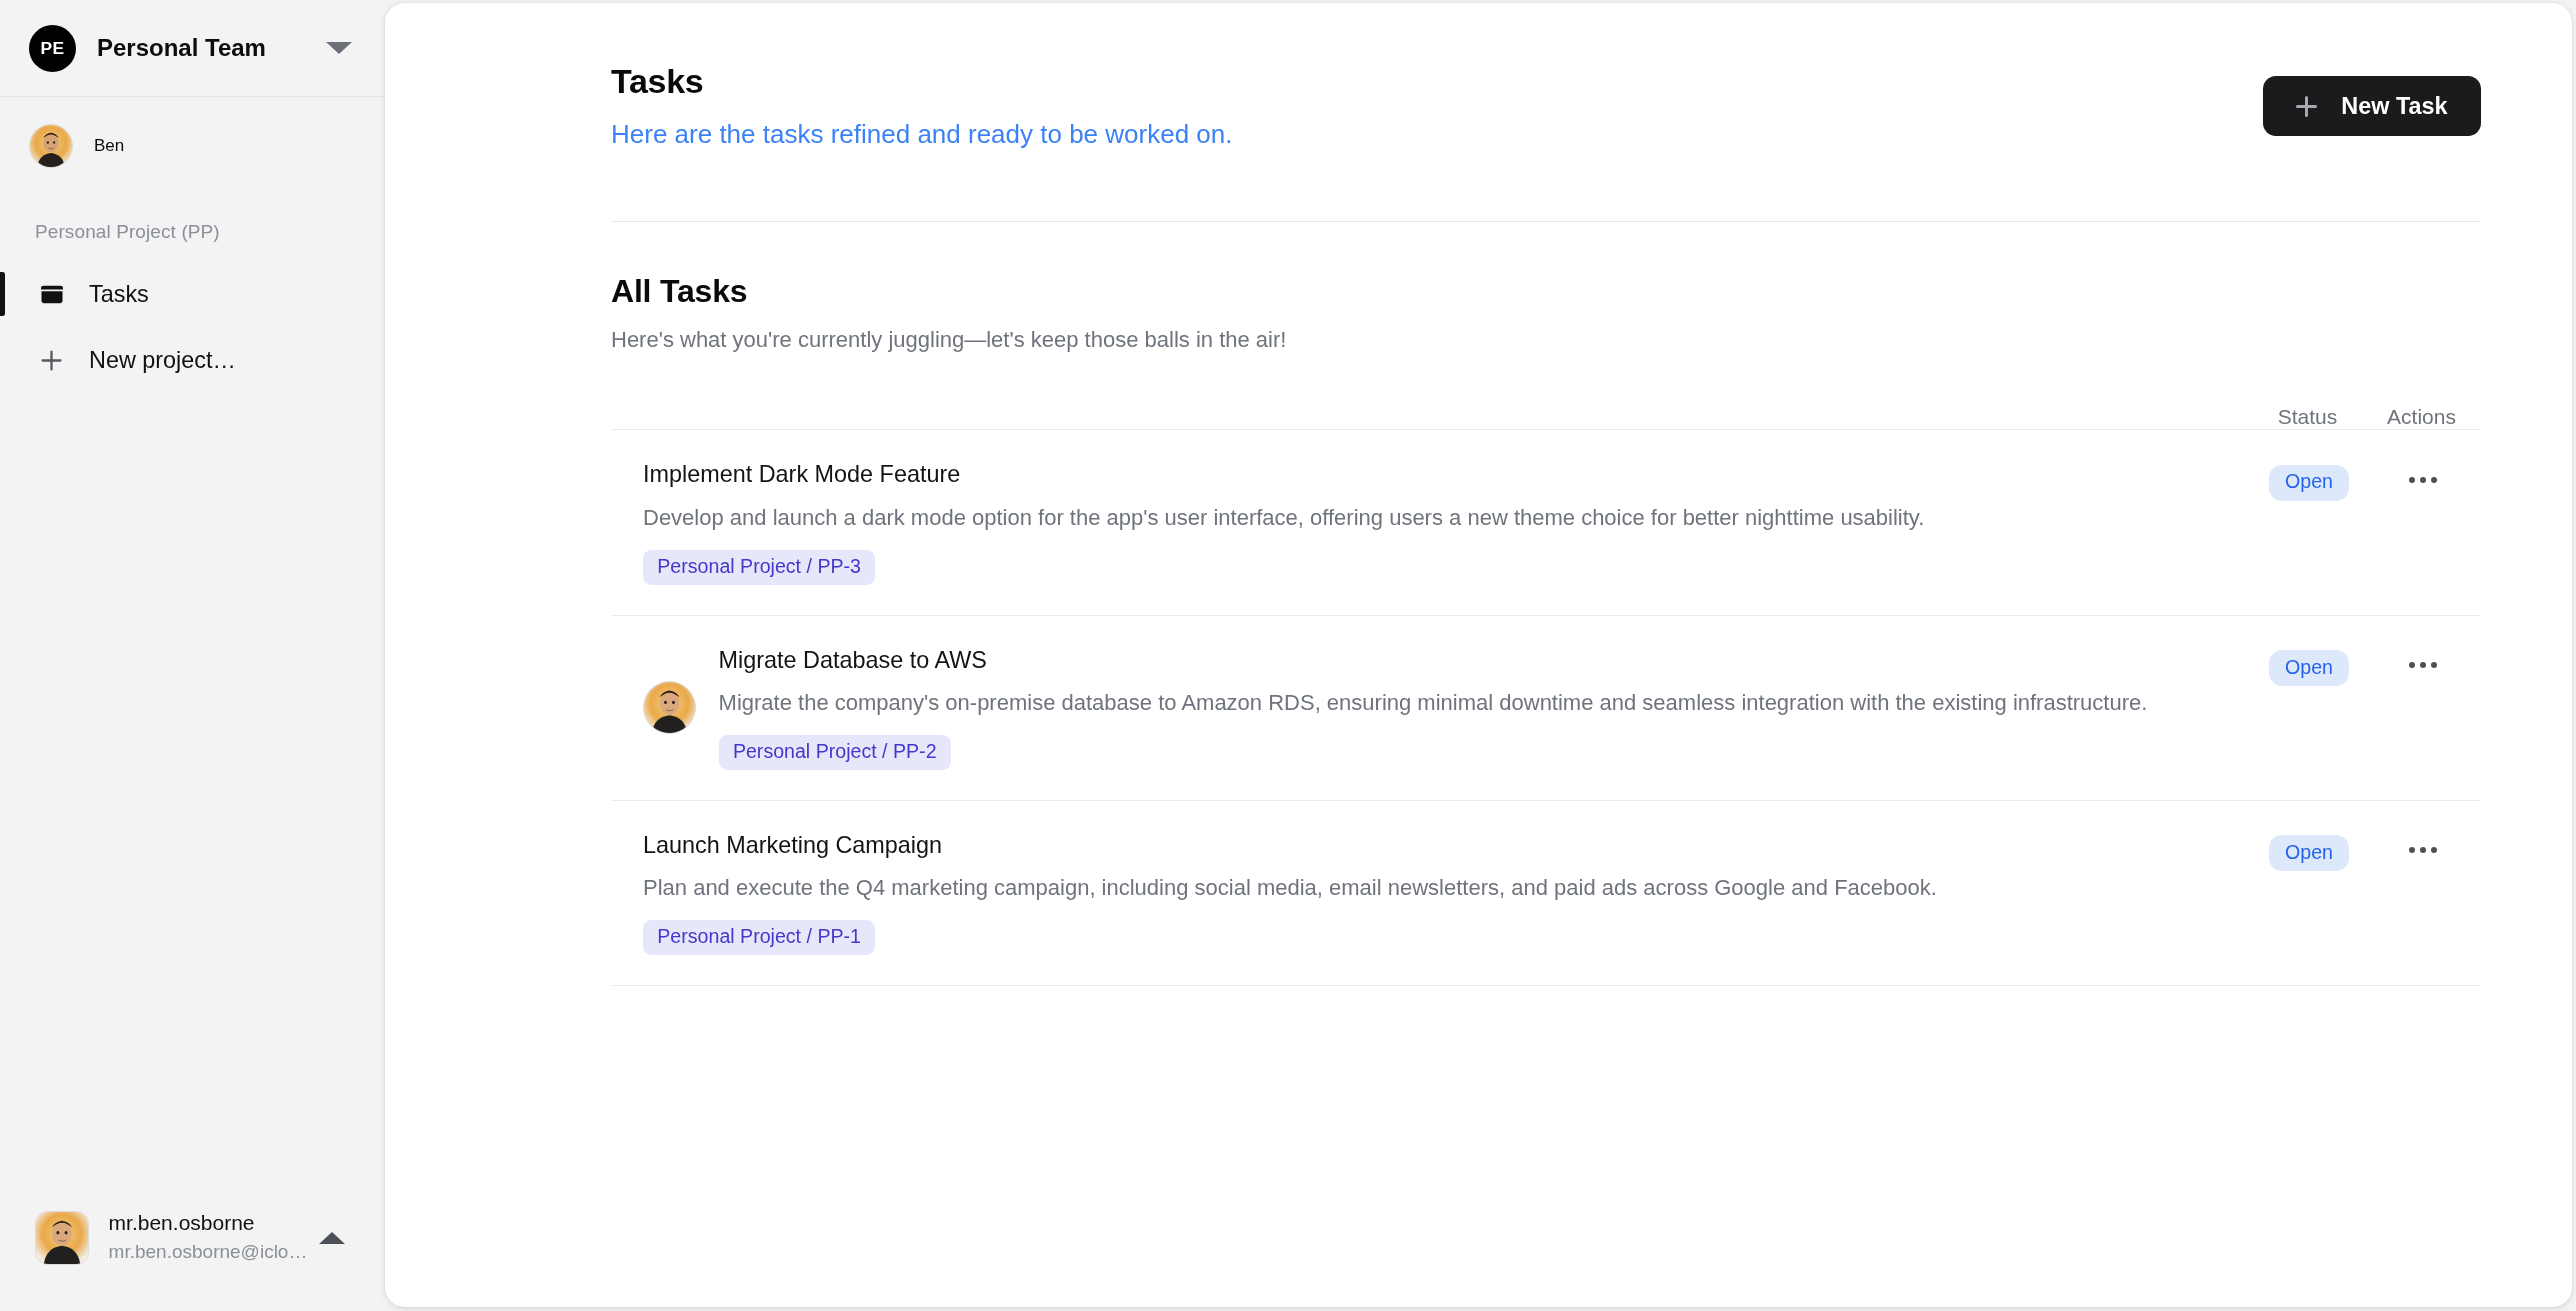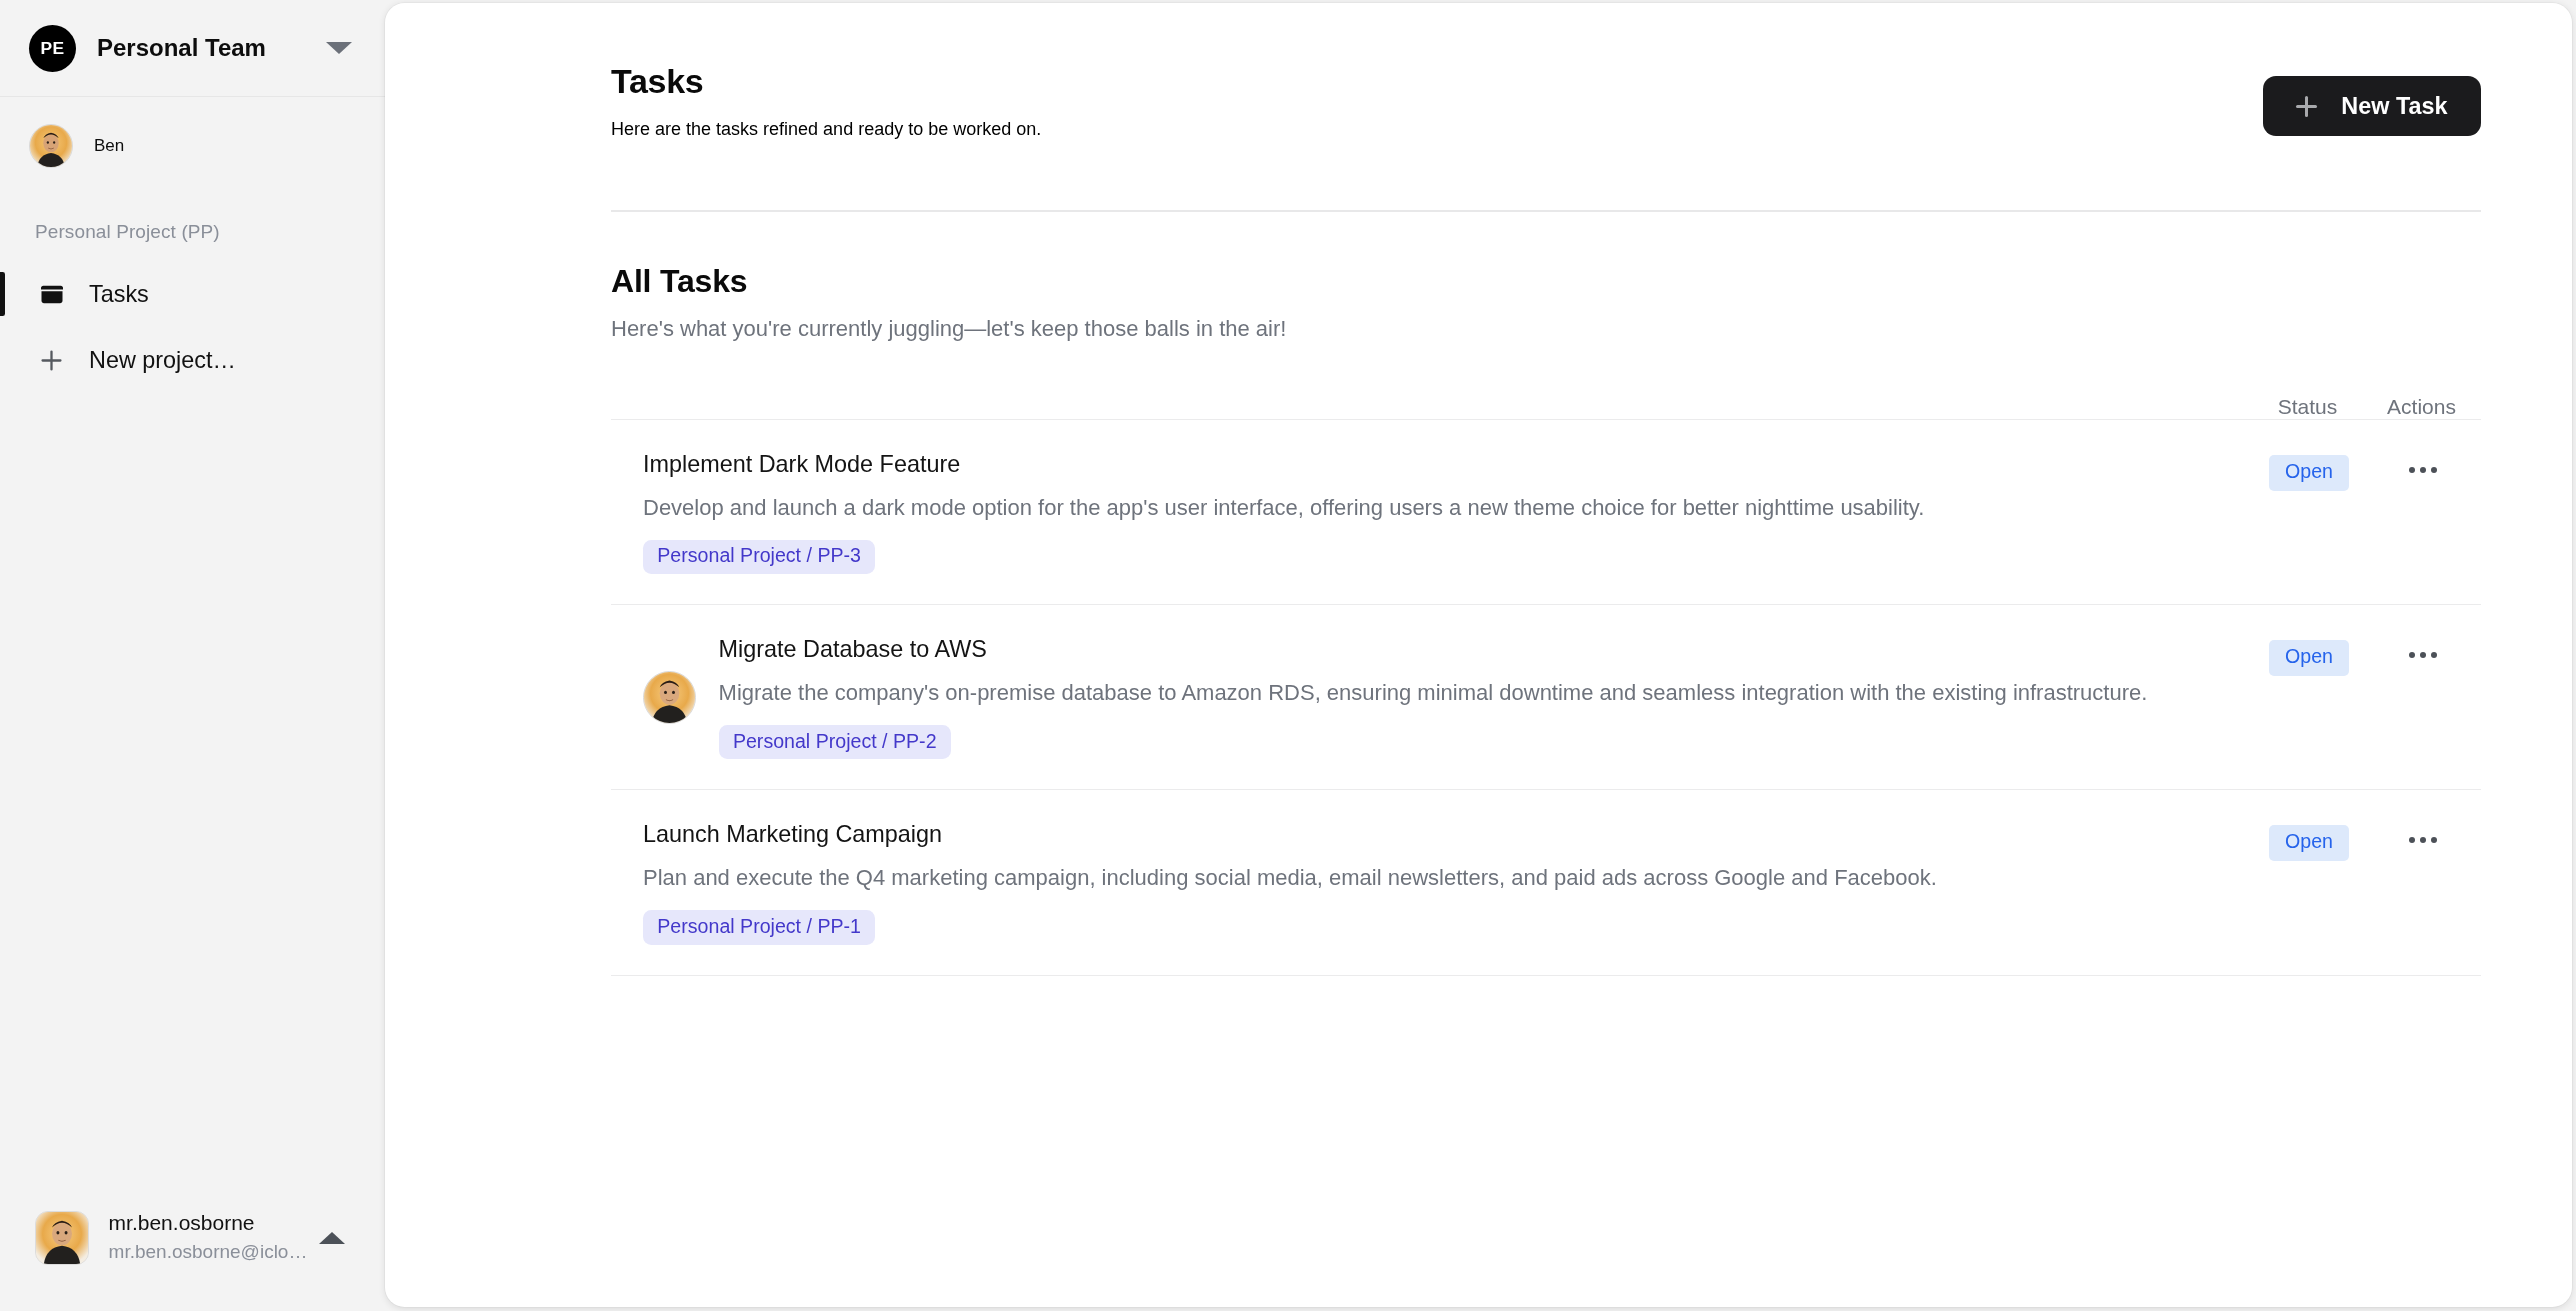--- a/index.html
+++ b/index.html
@@ -216,22 +216,22 @@
   }
   .page-head-text { flex: 1 1 auto; }
   .page-title {
     font-size: 34px;
     font-weight: 700;
     color: #0a0a0a;
     letter-spacing: -0.3px;
     line-height: 1.1;
   }
   .page-sub {
-    font-size: 18px;
-    color: #000000;
+    font-size: 26px;
+    color: #3b82f6;
     margin-top: 17.4px;
     line-height: 1.3;
   }
 
   .btn-new-task {
     flex: 0 0 auto;
     display: inline-flex;
     align-items: center;
     gap: 24px;
     height: 60px;
@@ -347,21 +347,21 @@
     display: flex;
     justify-content: center;
     align-self: flex-start;
     margin-top: 4.5px;
   }
   .status-pill {
     background: #dde9fb;
     color: #2563eb;
     font-size: 19.6px;
     padding: 7.5px 16px 9px 16px;
-    border-radius: 5px;
+    border-radius: 13px;
     line-height: 1;
   }
   .row-actions {
     width: 115px;
     flex: 0 0 115px;
     display: flex;
     justify-content: center;
     align-self: flex-start;
     margin-top: 9px;
   }

